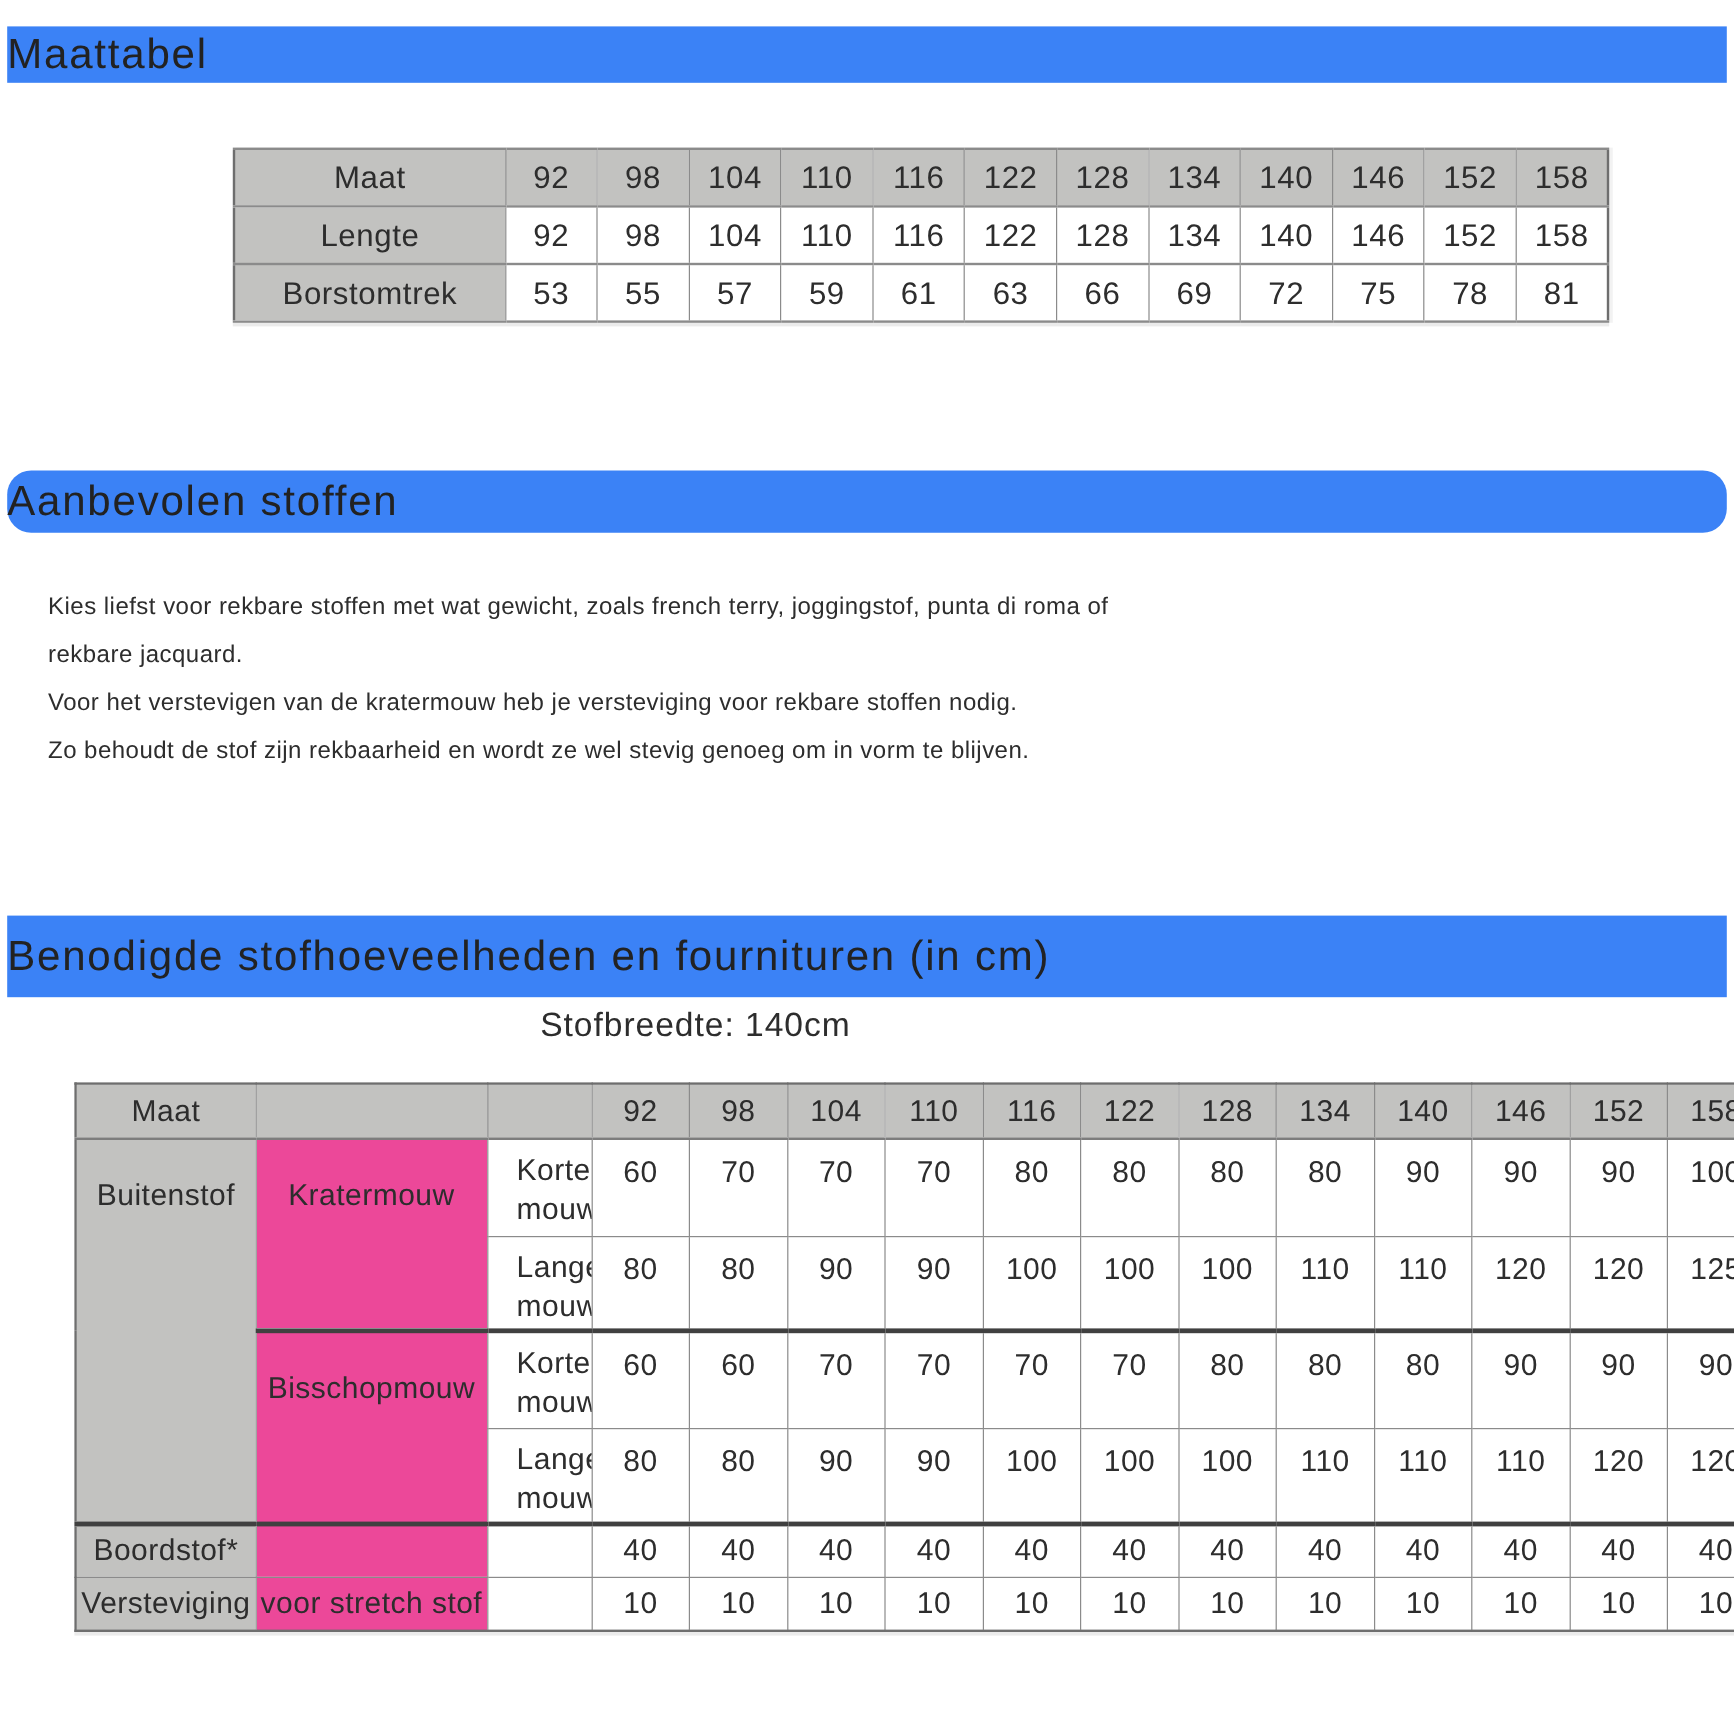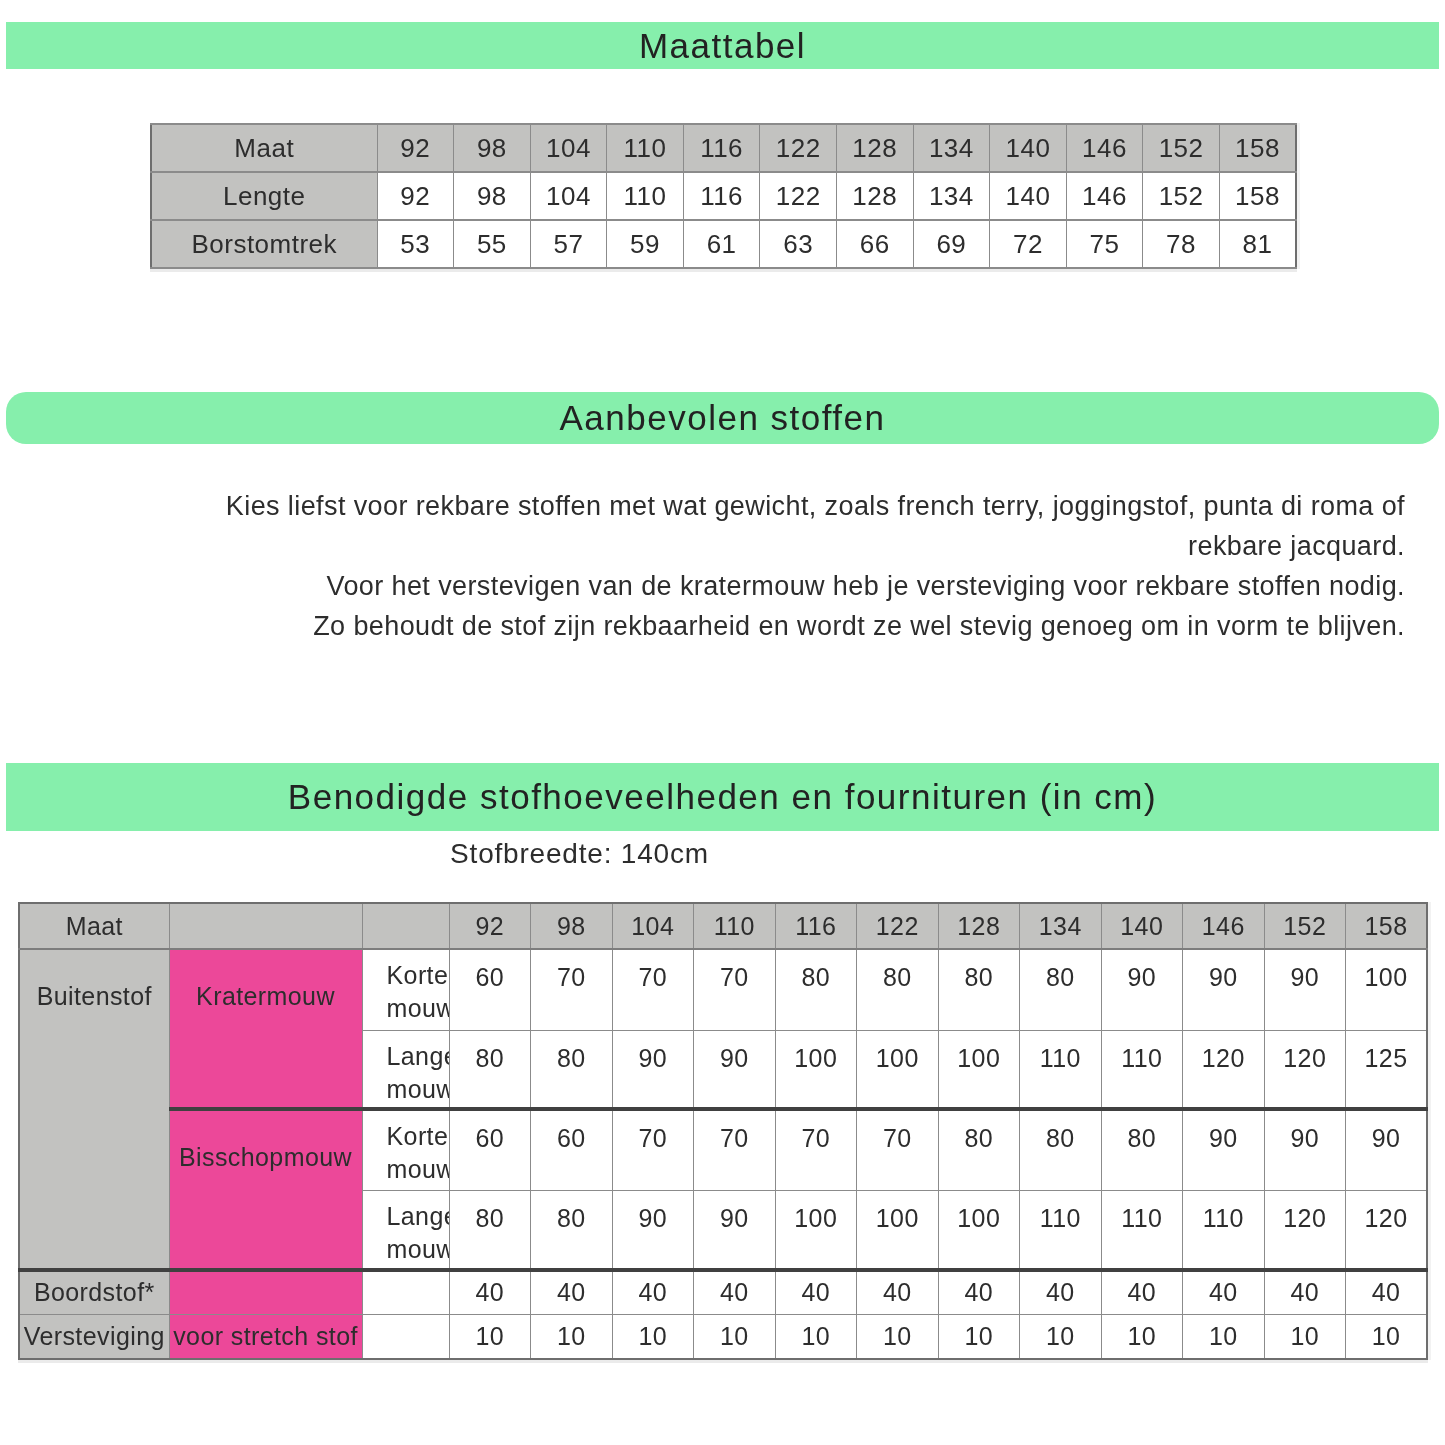--- a/index.html
+++ b/index.html
@@ -1,38 +1,38 @@
 <!DOCTYPE html>
 <html><head>
 <meta charset="utf-8">
 <style>
   html,body{margin:0;padding:0;background:#ffffff;}
   .page{position:relative;width:1445px;height:1445px;background:#ffffff;overflow:hidden;
         font-family:"Liberation Sans",sans-serif;color:#2d2d2d;}
-  .bar{position:absolute;left:6px;width:1433px;background:#86efac;
-       display:flex;align-items:center;justify-content:center;}
+  .bar{position:absolute;left:6px;width:1433px;background:#3b82f6;
+       display:flex;align-items:center;justify-content:flex-start;}
   .bar-title{font-size:35px;font-weight:300;letter-spacing:1.5px;color:#222222;}
   #bar1{top:22px;height:47px;}
   #bar2{top:392px;height:52px;border-radius:20px;}
   #bar3{top:763px;height:68px;}
 
-  table{border-collapse:collapse;table-layout:fixed;}
+  table{border-collapse:collapse;table-layout:fixed;margin-left:44px;}
   td{overflow:hidden;}
 
   
   .t1{position:absolute;left:150px;top:123px;width:1147px;font-size:26px;
       border:2px solid #6e6e6e;box-shadow:0 3px 0 rgba(0,0,0,0.08),3px 0 0 rgba(0,0,0,0.05);}
   .t1 td{border-left:1px solid #8b8b8b;border-right:1px solid #8b8b8b;
          border-top:2px solid #8b8b8b;border-bottom:2px solid #8b8b8b;
          height:44px;text-align:center;vertical-align:middle;font-weight:300;letter-spacing:0.5px;}
   .gray{background:#c2c2c0;}
 
   
-  .para{position:absolute;top:486px;left:40px;width:1365px;text-align:right;
-        font-size:27px;line-height:40px;font-weight:300;letter-spacing:0.4px;}
+  .para{position:absolute;top:486px;left:40px;width:1365px;text-align:left;
+        font-size:20px;line-height:40px;font-weight:300;letter-spacing:0.4px;}
 
   .subtitle{position:absolute;top:838px;left:0;width:1159px;text-align:center;
             font-size:28px;font-weight:300;letter-spacing:0.8px;}
 
   
   .t2{position:absolute;left:18px;top:902px;width:1410px;font-size:25px;
       border:2px solid #6e6e6e;box-shadow:0 3px 0 rgba(0,0,0,0.08),3px 0 0 rgba(0,0,0,0.05);}
   .t2 td{border:1px solid #8b8b8b;text-align:center;vertical-align:middle;
          font-weight:300;letter-spacing:0.4px;}
   .t2 tr.hdr td{background:#c2c2c0;border-bottom:2px solid #7d7d7d;}

